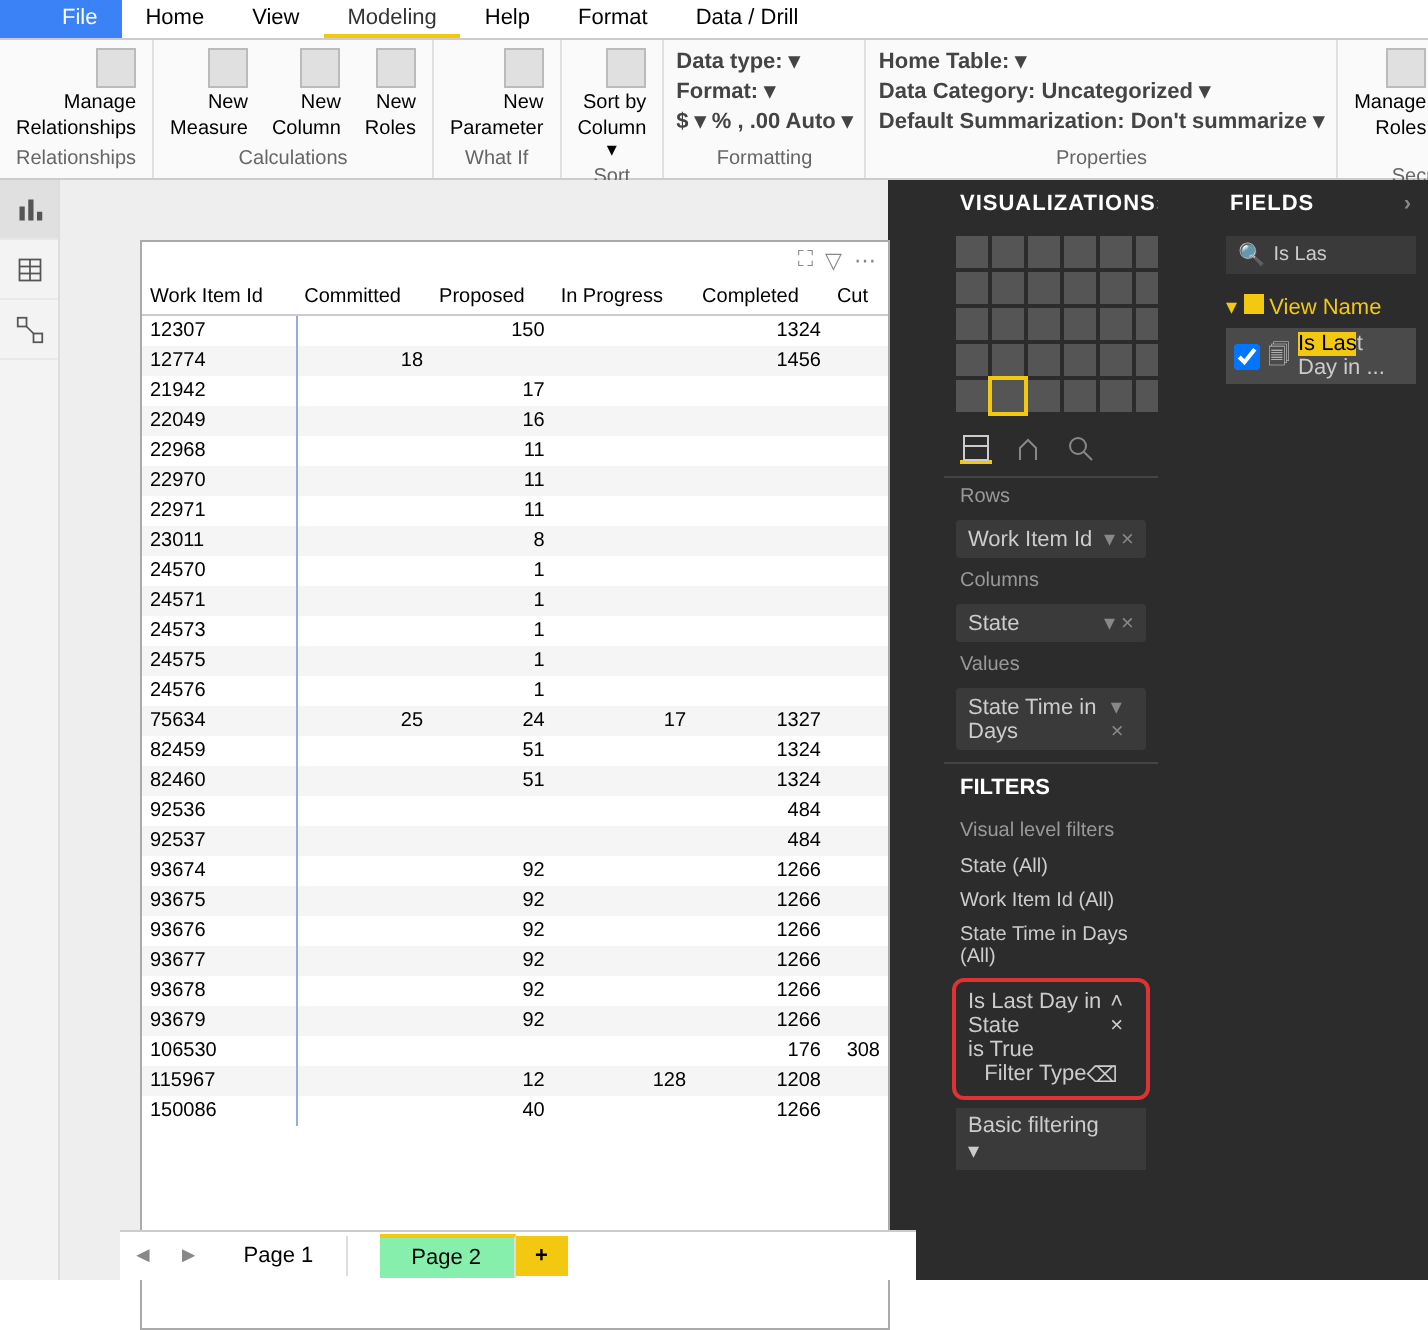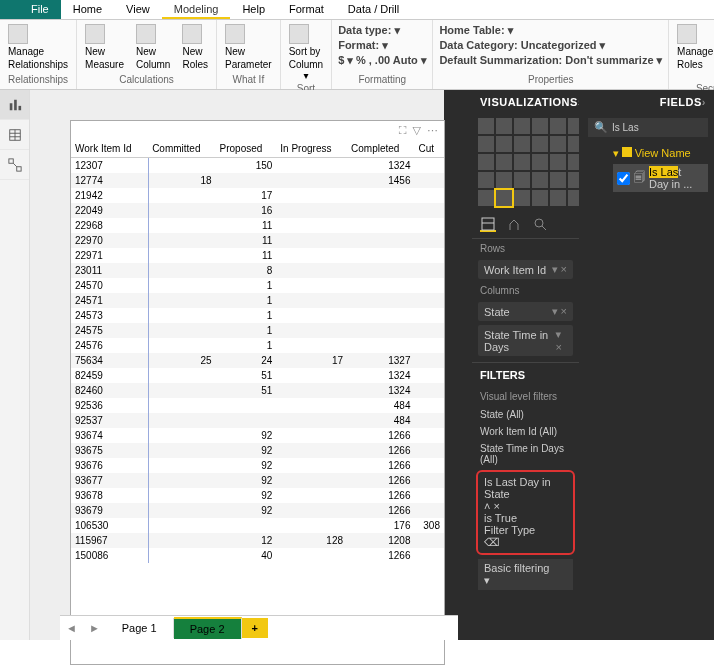--- a/index.html
+++ b/index.html
@@ -1,29 +1,29 @@
 <!DOCTYPE html>
 <html><head>
 <meta charset="utf-8">
 <style>
 * { margin: 0; padding: 0; box-sizing: border-box; font-family: "Segoe UI", sans-serif; font-size: 11px; }
 body { background: #fff; width: 714px; height: 665px; overflow: hidden; }
 
 
 .tabs { display: flex; height: 20px; border-bottom: 1px solid #ccc; }
 .tabs .tab { padding: 3px 12px; cursor: pointer; }
-.tabs .file { background: #0f766e; color: #fff; padding-left: 31px; }
+.tabs .file { background: #3b82f6; color: #fff; padding-left: 31px; }
 .tabs .active { border-bottom: 2px solid #f2c811; color: #333; }
 
 
 .ribbon { display: flex; height: 70px; border-bottom: 1px solid #ccc; background: #fafafa; }
 .rgroup { display: flex; flex-direction: column; border-right: 1px solid #e0e0e0; padding: 2px 4px; }
 .rgroup .items { display: flex; flex: 1; align-items: flex-start; gap: 4px; }
 .rgroup .label { text-align: center; font-size: 10px; color: #666; padding-bottom: 2px; }
-.rbtn { display: flex; flex-direction: column; align-items: flex-start; gap: 2px; padding: 2px 4px; cursor: pointer; }
+.rbtn { display: flex; flex-direction: column; align-items: flex-end; gap: 2px; padding: 2px 4px; cursor: pointer; }
 .rbtn .ico { width: 20px; height: 20px; background: #e0e0e0; border: 1px solid #bbb; }
 .rbtn span { font-size: 10px; text-align: center; line-height: 11px; }
 .rstack { display: flex; flex-direction: column; gap: 2px; font-size: 10px; padding: 2px; font-weight: bold; }
 .rstack div { white-space: nowrap; color: #444; }
 
 
 .main { display: flex; height: 550px; }
 
 
 .rail { width: 30px; background: #f3f3f3; border-right: 1px solid #ddd; display: flex; flex-direction: column; }
@@ -38,53 +38,53 @@
 .dtable { width: 100%; border-collapse: collapse; }
 .dtable th { text-align: left; padding: 3px 4px; font-weight: normal; border-bottom: 1px solid #ccc; font-size: 10px; }
 .dtable td { padding: 2px 4px; font-size: 10px; text-align: right; }
 .dtable td:first-child { text-align: left; }
 .dtable tr:nth-child(even) td { background: #f5f5f5; }
 .dtable tbody tr td:first-child { border-right: 1px solid #9ad; }
 
 
 .pane { background: #2c2c2c; color: #ccc; display: flex; flex-direction: column; padding-left: 28px; }
 .pane.viz { width: 135px; }
-.pane.fields { width: 135px; align-items: flex-end; }
+.pane.fields { width: 135px; }
 .pane-hdr { padding: 6px 8px; font-weight: bold; font-size: 11px; color: #fff; display: flex; justify-content: space-between; align-items: center; letter-spacing: 0.5px; }
 .pane-hdr .chev { color: #888; }
 .vizicons { display: grid; grid-template-columns: repeat(7, 16px); gap: 2px; padding: 4px 6px; }
 .vizicons div { width: 16px; height: 16px; background: #555; cursor: pointer; }
 .vizicons div.sel { outline: 2px solid #f2c811; }
 .toolrow { display: flex; gap: 10px; padding: 6px 8px; border-bottom: 1px solid #444; }
 .toolrow div { width: 16px; height: 16px; cursor: pointer; }
 .sect { padding: 4px 8px; font-size: 10px; color: #999; }
 .well { margin: 2px 6px; background: #3a3a3a; padding: 3px 6px; font-size: 10px; display: flex; justify-content: space-between; align-items: center; border-radius: 2px; }
 .well .x { color: #888; cursor: pointer; }
 .filters-hdr { padding: 6px 8px; font-weight: bold; color: #fff; border-top: 1px solid #444; margin-top: 4px; }
 .filter-item { padding: 3px 8px; font-size: 10px; cursor: pointer; }
 .filter-card { margin: 2px 4px; border: 2px solid #d33; border-radius: 6px; padding: 4px 6px; font-size: 10px; }
-.filter-card .row1 { display: flex; justify-content: center; flex-direction: column; }
+.filter-card .row1 { display: flex; justify-content: center; }
 .ddl { margin: 2px 6px; background: #3a3a3a; padding: 3px 6px; font-size: 10px; display: flex; justify-content: space-between; flex-direction: column; }
 .chk { padding: 2px 12px; font-size: 10px; display: flex; align-items: center; gap: 4px; }
 .chk input { width: 10px; height: 10px; }
 .chk .cnt { margin-left: auto; color: #aaa; }
 
 
 .search { margin: 4px 6px; background: #3a3a3a; padding: 3px 6px; display: flex; align-items: center; gap: 4px; }
 .search input { background: transparent; border: none; color: #ccc; outline: none; width: 90px; font-size: 10px; }
 .tree { padding: 4px 6px; font-size: 10px; }
 .tree .tbl { color: #f2c811; padding: 2px 0; }
 .tree .fld { background: #4a4a4a; padding: 2px 4px; margin-top: 2px; display: flex; align-items: center; gap: 4px; }
 .tree .fld .hl { background: #f2c811; color: #000; }
 
 
 .pages { position: absolute; left: 30px; bottom: 0; height: 25px; background: #fff; border-top: 1px solid #ccc; display: flex; align-items: center; width: 398px; }
 .pages .nav { padding: 0 6px; color: #888; cursor: pointer; }
 .pages .ptab { padding: 4px 16px; border-right: 1px solid #ddd; cursor: pointer; }
-.pages .ptab.active { background: #15803d; border-top: 2px solid #f2c811; }
+.pages .ptab.active { background: #86efac; border-top: 2px solid #f2c811; margin-left: 16px; }
 .pages .add { padding: 4px 10px; background: #f2c811; cursor: pointer; font-weight: bold; }
 </style>
 </head>
 <body>
 
 <div class="tabs" id="tabs">
     <div class="tab file">File</div>
     <div class="tab">Home</div>
     <div class="tab">View</div>
     <div class="tab active">Modeling</div>
@@ -512,20 +512,21 @@
     <div class="sect">Rows</div>
     <div class="well">
         <span>Work Item Id</span>
         <span class="x">▾ ×</span>
       </div>
     <div class="sect">Columns</div>
     <div class="well">
         <span>State</span>
         <span class="x">▾ ×</span>
       </div>
+    <div class="sect">Values</div>
     <div class="well">
         <span>State Time in Days</span>
         <span class="x">▾ ×</span>
       </div>
     <div class="filters-hdr">FILTERS</div>
     <div class="sect">Visual level filters</div>
     <div id="flist">
         <div class="filter-item">State (All)</div>
         <div class="filter-item">Work Item Id (All)</div>
         <div class="filter-item">State Time in Days (All)</div>

